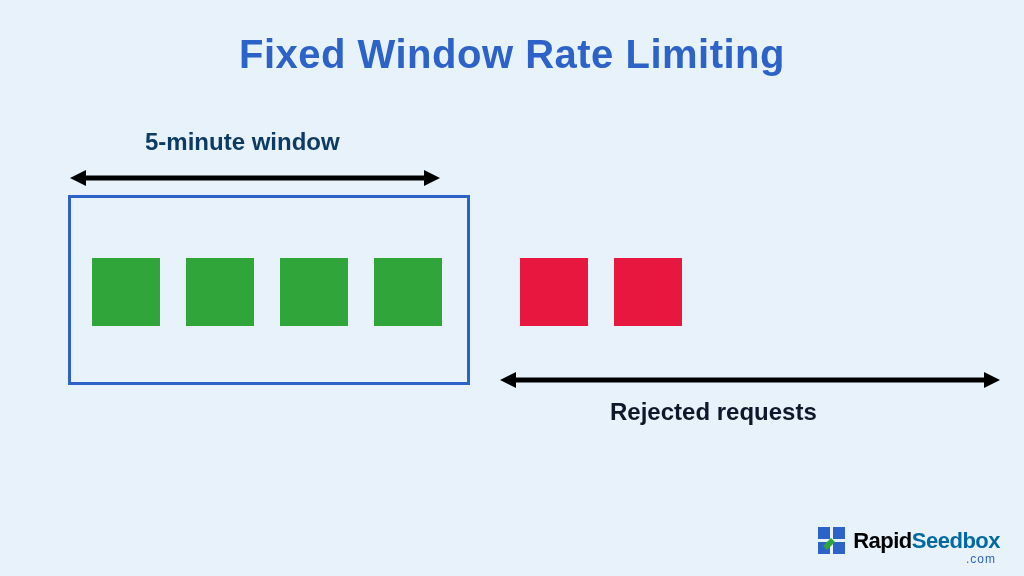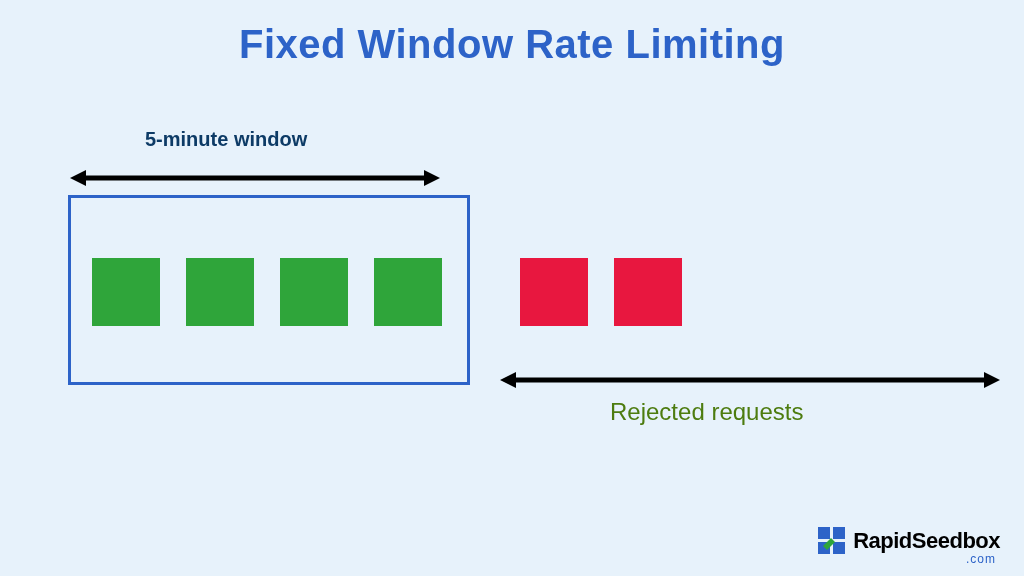--- a/index.html
+++ b/index.html
@@ -5,33 +5,33 @@
   * { box-sizing: border-box; margin: 0; padding: 0; }
   html, body { width: 1024px; height: 576px; }
   body {
     background: #e7f2fb;
     font-family: -apple-system, BlinkMacSystemFont, "Segoe UI", Arial, sans-serif;
     position: relative;
     overflow: hidden;
   }
   .title {
     position: absolute;
-    top: 22px;
+    top: 32px;
     left: 0; right: 0;
     text-align: center;
     font-size: 40px;
     font-weight: 800;
     color: #2d63c8;
     letter-spacing: 0.5px;
   }
   .window-label {
     position: absolute;
     top: 128px;
     left: 145px;
-    font-size: 20px;
+    font-size: 24px;
     font-weight: 700;
     color: #0d3b66;
   }
   .arrow-top {
     position: absolute;
     top: 168px;
     left: 70px;
     width: 370px;
     height: 20px;
   }
@@ -56,38 +56,38 @@
     top: 370px;
     left: 500px;
     width: 500px;
     height: 20px;
   }
   .rejected-label {
     position: absolute;
     top: 398px;
     left: 610px;
     font-size: 24px;
-    font-weight: 400;
-    color: #4d7c0f;
+    font-weight: 700;
+    color: #0f172a;
   }
   .logo {
     position: absolute;
     bottom: 20px;
     right: 24px;
     display: flex;
     align-items: center;
     gap: 6px;
   }
   .logo-text {
     font-size: 22px;
     font-weight: 700;
     letter-spacing: -0.5px;
   }
   .logo-rapid { color: #000000; }
-  .logo-seed  { color: #000000; margin-top: 12px; }
+  .logo-seed  { color: #0369a1; margin-top: 12px; }
   .logo-sub {
     position: absolute;
     bottom: 10px;
     right: 28px;
     font-size: 12px;
     color: #2d63c8;
     letter-spacing: 1px;
   }
 </style>
 </head>

